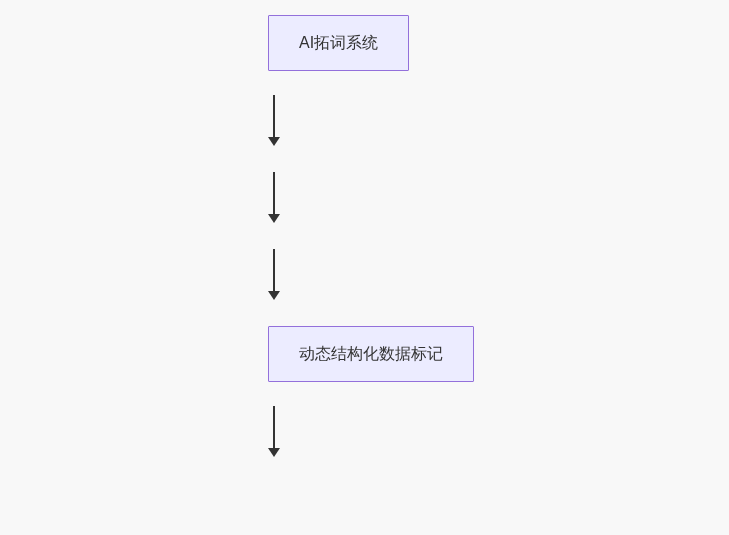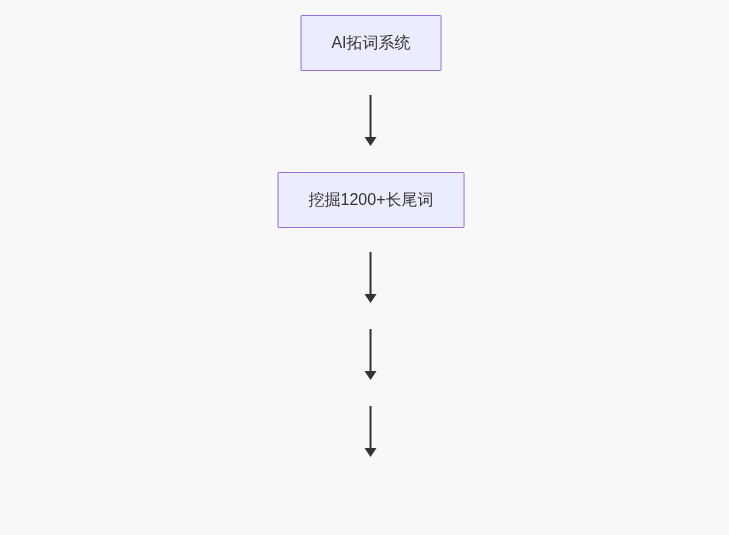--- a/index.html
+++ b/index.html
@@ -14,21 +14,21 @@
     overflow: hidden;
     font-family: "Liberation Sans", "DejaVu Sans", sans-serif;
   }
   .flowchart {
     position: absolute;
     left: 371px;
     top: 15px;
     transform: translateX(-50%);
     display: flex;
     flex-direction: column;
-    align-items: center;
+    align-items: flex-start;
     gap: 24px;
   }
   .flow-node {
     box-sizing: border-box;
     height: 56px;
     display: flex;
     align-items: center;
     justify-content: center;
     padding: 0 30px;
     background: var(--node-fill, #ECECFF);
@@ -65,33 +65,33 @@
 <div class="canvas" style="--bg: #F8F8F8; --node-fill: #ECECFF; --node-border: #9370DB; --node-text: #333333; --arrow: #333333;">
   <div class="flowchart">
 
     <div class="flow-node">AI拓词系统</div>
 
     <div class="flow-arrow">
       <div class="shaft"></div>
       <div class="head"></div>
     </div>
 
-    <div class="flow-node">挖掘1200+长尾词</div>
 
     <div class="flow-arrow">
       <div class="shaft"></div>
       <div class="head"></div>
     </div>
 
 
     <div class="flow-arrow">
       <div class="shaft"></div>
       <div class="head"></div>
     </div>
 
+    <div class="flow-node">动态结构化数据标记</div>
 
     <div class="flow-arrow">
       <div class="shaft"></div>
       <div class="head"></div>
     </div>
 
 
   </div>
 </div>
 

